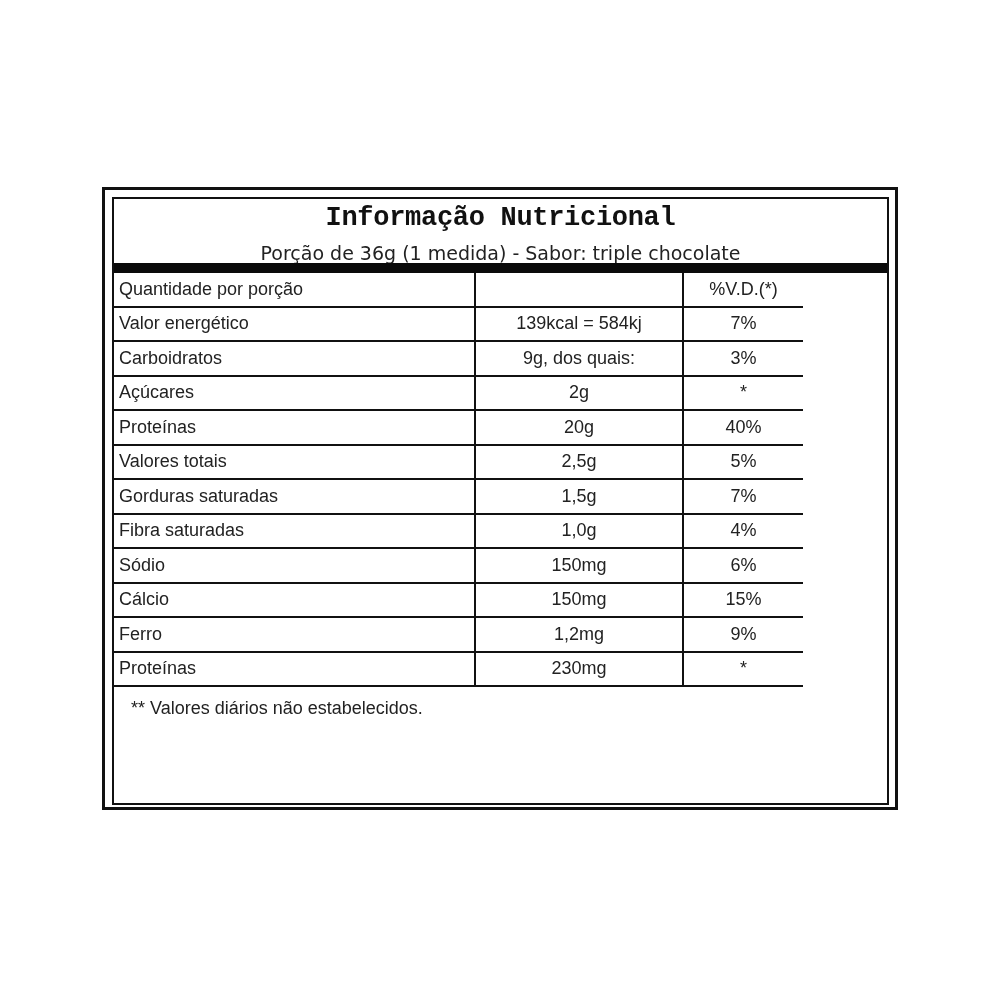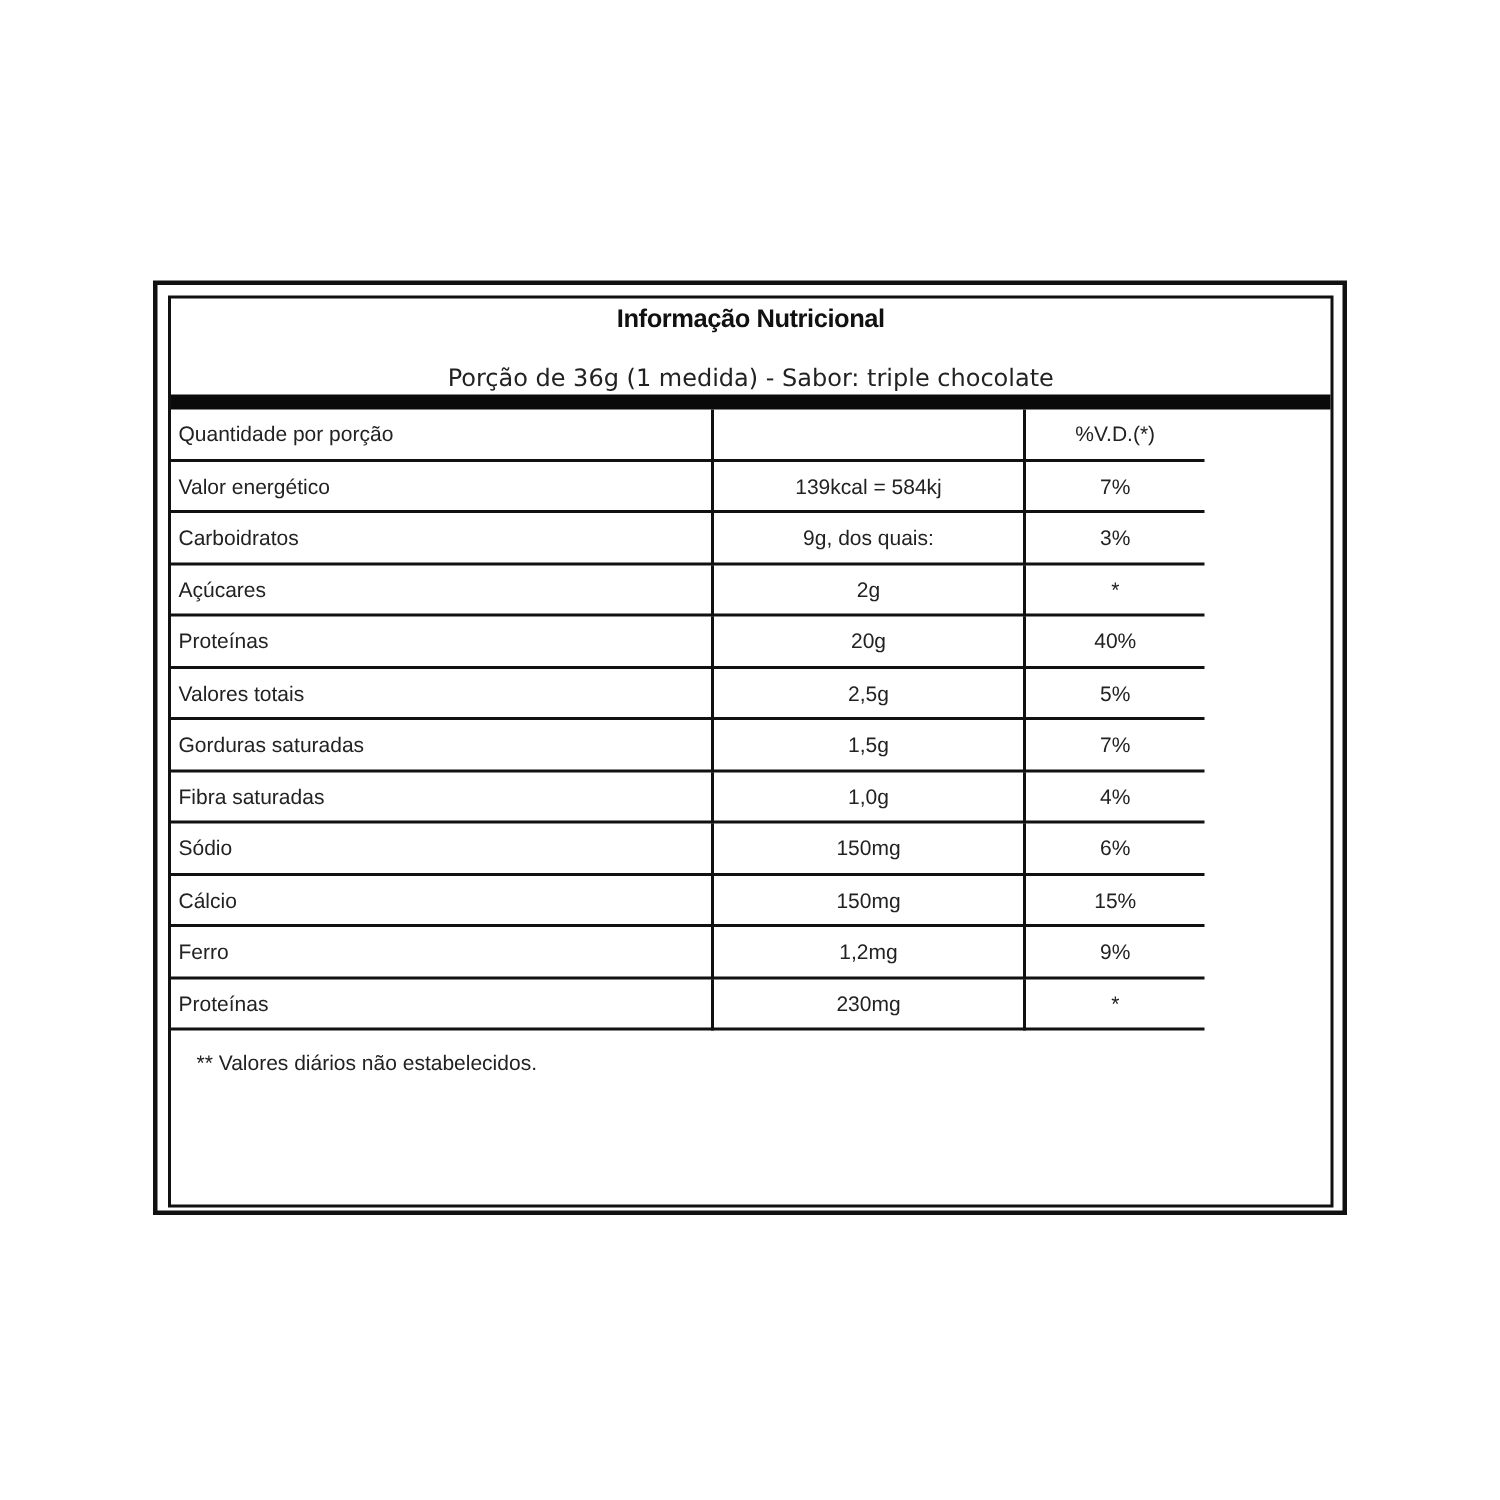--- a/index.html
+++ b/index.html
@@ -34,51 +34,51 @@
     top: 0;
     width: 773px;
     height: 66px;
     text-align: center;
   }
   .title {
     position: absolute;
     left: 0;
     top: 4px;
     width: 100%;
-    font-family: Liberation Sans, sans-serif;
+    font-family: Liberation Mono, monospace;
     font-weight: bold;
-    font-size: 17px;
+    font-size: 27px;
     color: #111111;
     letter-spacing: -0.3px;
   }
   .subtitle {
     position: absolute;
     left: 0;
     top: 43px;
     width: 100%;
     font-family: "DejaVu Sans", sans-serif;
-    font-size: 16px;
+    font-size: 19px;
     color: #222222;
   }
   .thick-bar {
     position: absolute;
     left: 0;
     top: 64px;
     width: 773px;
     height: 10px;
     background: #0a0a0a;
   }
   table.nutri {
     position: absolute;
     left: 0;
     top: 74px;
     width: 689px;
     border-collapse: collapse;
     font-family: "Liberation Sans", sans-serif;
-    font-size: 14px;
+    font-size: 18px;
     color: #222222;
   }
   table.nutri td {
     height: 32.5px;
     padding: 0;
     border-bottom: 2px solid #111111;
     vertical-align: middle;
   }
   table.nutri td.c-name {
     width: 355px;

